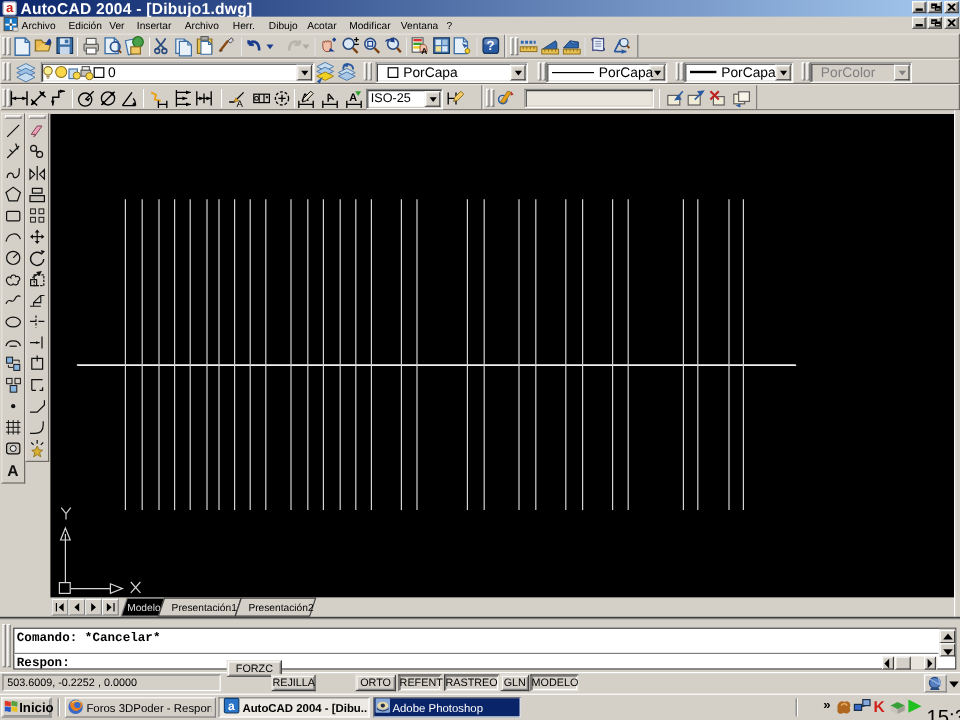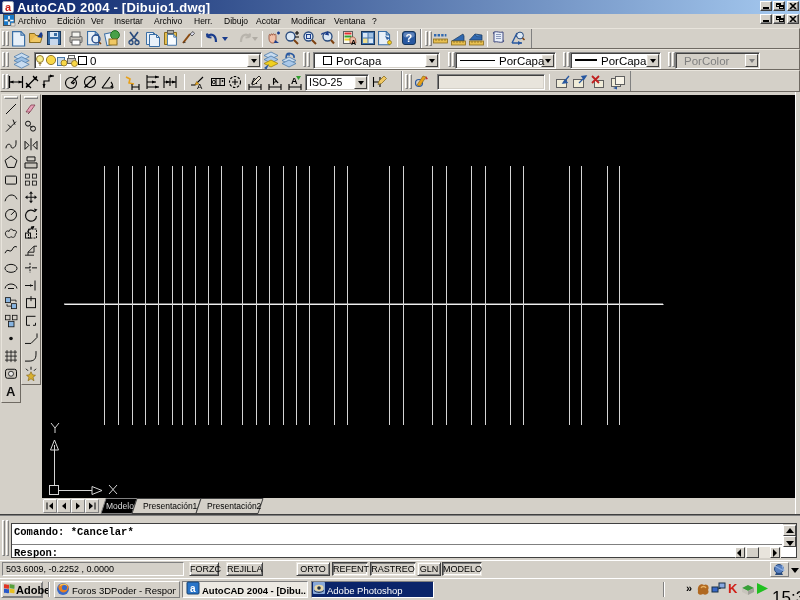--- a/index.html
+++ b/index.html
@@ -182,39 +182,39 @@
 <div class="abs" style="left:735px;top:547px;width:10px;height:11px;background:#d4d0c8;border:1px solid;border-color:#fff #404040 #404040 #fff;">
     <div style="position:absolute;left:1px;top:1px;width:0;height:0;border:4px solid transparent;border-right:4px solid #000;border-left:none;"></div>
   </div>
 <div class="abs" style="left:746px;top:547px;width:13px;height:11px;background:#d4d0c8;border:1px solid;border-color:#fff #404040 #404040 #fff;"></div>
 <div class="abs" style="left:770px;top:547px;width:10px;height:11px;background:#d4d0c8;border:1px solid;border-color:#fff #404040 #404040 #fff;">
     <div style="position:absolute;left:2px;top:1px;width:0;height:0;border:4px solid transparent;border-left:4px solid #000;border-right:none;"></div>
   </div>
 
 <div class="abs" style="left:0;top:560px;width:800px;height:18px;background:#d4d0c8;border-top:1px solid #fff;"></div>
 <div class="abs" style="left:2px;top:562px;width:182px;height:14px;border:1px solid;border-color:#808080 #fff #fff #808080;font-size:9px;line-height:13px;padding-left:3px;color:#000;">503.6009, -0.2252 , 0.0000</div>
-<div class="abs sbtn" style="left:189px;top:562px;width:30px;">FORZC</div>
+<div class="abs sbtn" style="left:189px;top:550px;width:46px;">FORZC</div>
 <div class="abs sbtn" style="left:226px;top:562px;width:37px;">REJILLA</div>
 <div class="abs sbtn on" style="left:265px;top:562px;width:29px;margin-top:36px;">ORTO</div>
 <div class="abs sbtn" style="left:296px;top:562px;width:34px;">ORTO</div>
 <div class="abs sbtn on" style="left:332px;top:562px;width:36px;">REFENT</div>
 <div class="abs sbtn on" style="left:370px;top:562px;width:46px;">RASTREO</div>
 <div class="abs sbtn" style="left:417px;top:562px;width:24px;">GLN</div>
 <div class="abs sbtn on" style="left:442px;top:562px;width:40px;">MODELO</div>
 <div class="abs" style="left:770px;top:562px;width:19px;height:15px;border:1px solid;border-color:#fff #808080 #808080 #fff;"></div>
 <svg class="abs" style="left:772px;top:563px;" width="15" height="13" viewBox="0 0 15 13">
     <circle cx="7" cy="6" r="4.5" fill="#5880c0" stroke="#284a7c"></circle>
     <path d="M4 10 h6 l1 2 h-8 z" fill="#284a7c"></path>
     <path d="M3 3 L12 8 M10 2 L12 8" stroke="#90b0e0" stroke-width="1.2"></path>
   </svg>
 <div class="abs" style="left:791px;top:568px;width:0;height:0;border:4px solid transparent;border-top:5px solid #000;"></div>
 
 <div class="abs" style="left:0;top:578px;width:800px;height:22px;background:#d4d0c8;border-top:1px solid #fff;"></div>
 <div class="abs out" style="left:1px;top:581px;width:42px;height:17px;background:#d4d0c8;box-shadow:inset 1px 1px 0 #e8e4dc, inset -1px -1px 0 #808080;"></div>
-<div class="abs" style="left:16px;top:584px;font-size:11px;font-weight:bold;">Adobe</div>
+<div class="abs" style="left:16px;top:584px;font-size:11px;font-weight:bold;">Inicio</div>
 <div class="abs" style="left:48px;top:582px;width:2px;height:15px;border-left:1px solid #808080;border-right:1px solid #fff;"></div>
 <div class="abs out" style="left:54px;top:581px;width:126px;height:17px;background:#d4d0c8;"></div>
 <div class="abs" style="left:72px;top:585px;font-size:9.5px;white-space:nowrap;width:104px;overflow:hidden;">Foros 3DPoder - Respon...</div>
 <div class="abs in" style="left:182px;top:581px;width:126px;height:17px;background:#ece9e2;"></div>
 <div class="abs" style="left:202px;top:585px;font-size:9.5px;font-weight:bold;white-space:nowrap;width:104px;overflow:hidden;">AutoCAD 2004 - [Dibu...</div>
 <div class="abs in" style="left:311px;top:581px;width:123px;height:17px;background:#0a246a;"></div>
 <div class="abs" style="left:327px;top:585px;font-size:9.5px;color:#fff;white-space:nowrap;">Adobe Photoshop</div>
 <div class="abs" style="left:663px;top:582px;width:2px;height:15px;border-left:1px solid #808080;border-right:1px solid #fff;"></div>
 <div class="abs" style="left:686px;top:582px;font-size:11px;font-weight:bold;">»</div>
 <div class="abs" style="left:772px;top:588px;font-size:17px;">15:32</div>

